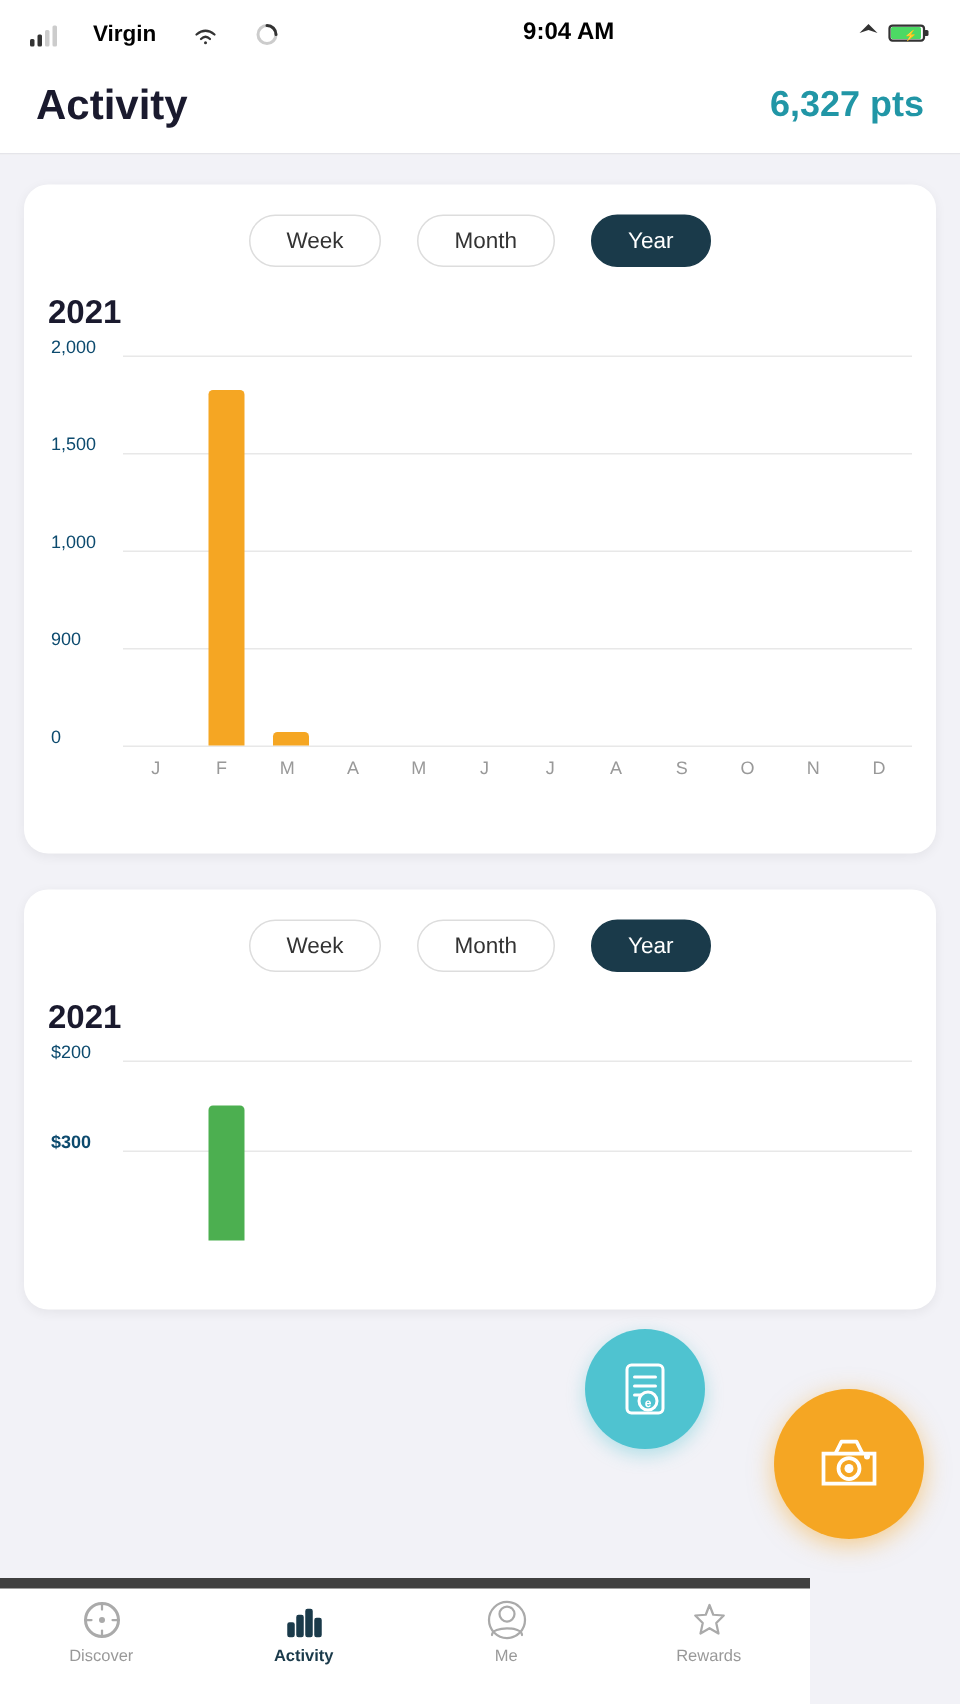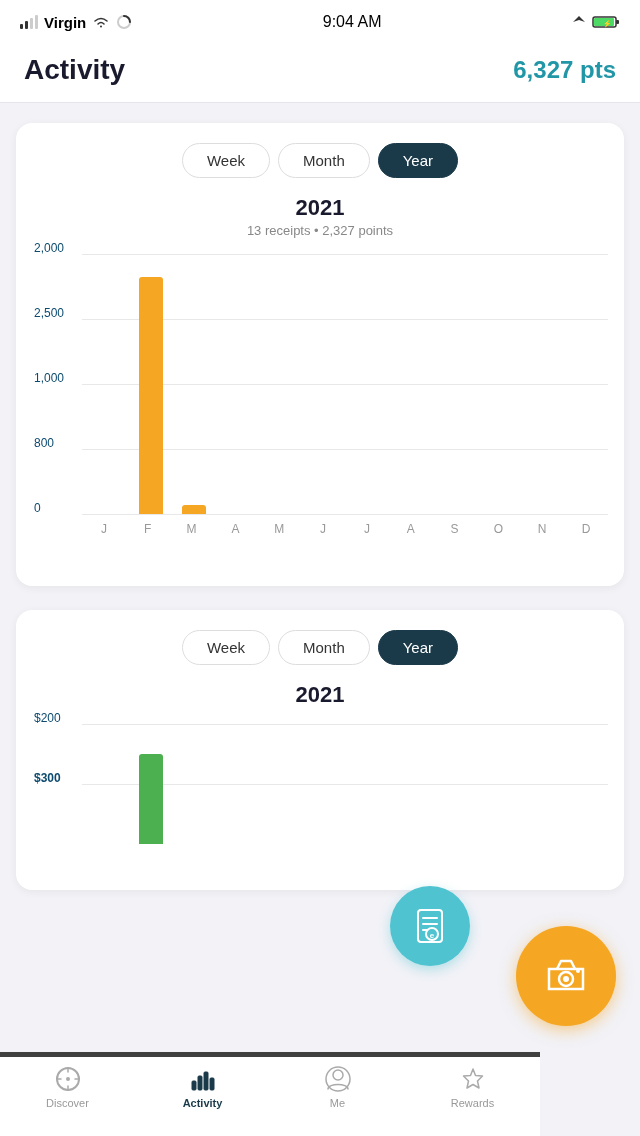--- a/index.html
+++ b/index.html
@@ -17,22 +17,22 @@
     .status-bar {
       background: white;
       height: 44px;
       display: flex;
       align-items: center;
       justify-content: space-between;
       padding: 0 20px;
       font-size: 15px;
       font-weight: 600;
     }
-    .status-left { display: flex; align-items: center; gap: 6px; }
-    .status-center { font-weight: 400; font-size: 16px; }
+    .status-left { display: flex; align-items: flex-end; gap: 24px; }
+    .status-center { font-weight: 700; font-size: 16px; }
     .status-right { display: flex; align-items: center; gap: 6px; }
     .signal-bars { display: flex; align-items: flex-end; gap: 2px; }
     .signal-bar { background: #333; border-radius: 1px; }
 
     
     .header {
       background: white;
       padding: 10px 24px 16px;
       display: flex;
       align-items: center;
@@ -68,21 +68,21 @@
       border-radius: 16px;
       padding: 20px 16px;
       box-shadow: 0 2px 8px rgba(0,0,0,0.06);
       margin-bottom: 24px;
     }
 
     
     .period-selector {
       display: flex;
       justify-content: center;
-      gap: 0;
+      gap: 16px;
       margin-bottom: 16px;
       align-items: center;
     }
     .period-btn {
       padding: 8px 24px;
       border-radius: 50px;
       border: 1.5px solid #ddd;
       background: white;
       font-size: 15px;
       font-weight: 500;
@@ -91,21 +91,21 @@
       margin: 0 4px;
     }
     .period-btn.active {
       background: #1a3a4a;
       color: white;
       border-color: #1a3a4a;
     }
 
     
     .chart-header {
-      text-align: center;
+      text-align: left;
       margin-bottom: 16px;
       margin-top: 17px;
     }
     .chart-year {
       font-size: 22px;
       font-weight: 700;
       color: #1a1a2e;
     }
     .chart-subtitle {
       font-size: 13px;
@@ -180,21 +180,21 @@
     }
 
     
     .bottom-nav {
       position: fixed;
       bottom: 0;
       left: 0;
       width: 540px;
       height: 84px;
       background: white;
-      border-top: 5px solid #404040;
+      border-top: 7px solid #404040;
       display: flex;
       align-items: center;
       justify-content: space-around;
       padding-bottom: 20px;
     }
     .nav-item {
       display: flex;
       flex-direction: column;
       align-items: center;
       gap: 4px;
@@ -311,37 +311,36 @@
   <div class="card">
 
     <div class="period-selector">
       <button class="period-btn">Week</button>
       <button class="period-btn">Month</button>
       <button class="period-btn active">Year</button>
     </div>
 
     <div class="chart-header">
       <div class="chart-year">2021</div>
-      <div class="chart-subtitle">13 receipts • 2,327 points</div>
     </div>
 
     <div class="bar-chart">
       <div class="chart-area">
 
         <div class="grid-line" style="top: 0%;">
           <span class="grid-label">2,000</span>
         </div>
         <div class="grid-line" style="top: 25%;">
-          <span class="grid-label">2,500</span>
+          <span class="grid-label">1,500</span>
         </div>
         <div class="grid-line" style="top: 50%;">
           <span class="grid-label">1,000</span>
         </div>
         <div class="grid-line" style="top: 75%;">
-          <span class="grid-label">800</span>
+          <span class="grid-label">900</span>
         </div>
         <div class="grid-line" style="top: 100%;">
           <span class="grid-label">0</span>
         </div>
 
         <div class="bars-container">
 
           <div class="bar-group">
             <div class="bar" style="height: 0%;"></div>
           </div>

